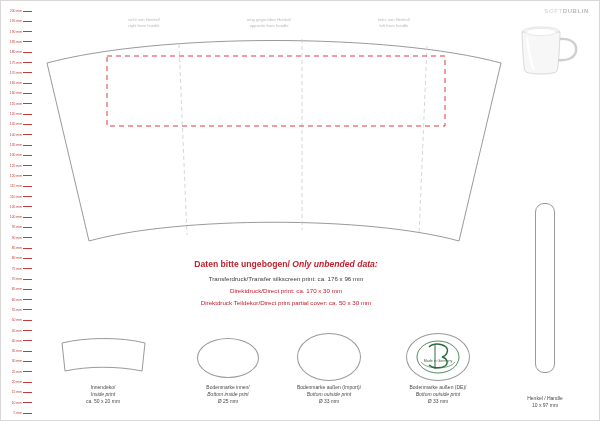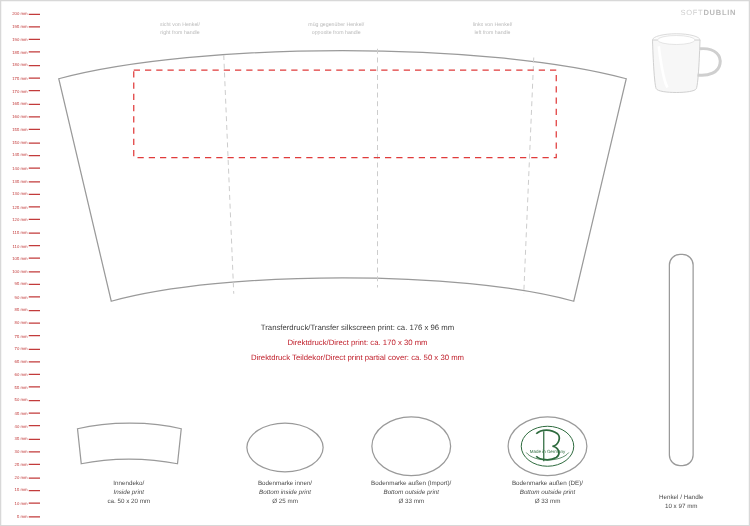--- a/index.html
+++ b/index.html
@@ -334,20 +334,24 @@
 
   <svg id="wrap-svg" viewBox="0 0 470 270">
     <path d="M8 52 C120 22 350 22 462 52 L420 230 C330 205 140 205 50 230 Z" fill="#ffffff" stroke="#9a9a9a" stroke-width="1"></path>
     <path d="M140 33 L148 224" fill="none" stroke="#cccccc" stroke-width="0.8" stroke-dasharray="4,3"></path>
     <path d="M263 28 L263 219" fill="none" stroke="#cccccc" stroke-width="0.8" stroke-dasharray="4,3"></path>
     <path d="M388 35 L380 224" fill="none" stroke="#cccccc" stroke-width="0.8" stroke-dasharray="4,3"></path>
     <rect x="68" y="45" width="338" height="70" fill="none" stroke="#e03b3b" stroke-width="1" stroke-dasharray="5,4"></rect>
   </svg>
 
   <div id="center-text">
+    <div class="line1">
+      <span>Daten bitte ungebogen/</span>
+      <i>Only unbended data:</i>
+    </div>
     <div class="line2">Transferdruck/Transfer silkscreen print: ca. 176 x 96 mm</div>
     <div class="line3">Direktdruck/Direct print: ca. 170 x 30 mm</div>
     <div class="line4">Direktdruck Teildekor/Direct print partial cover: ca. 50 x 30 mm</div>
   </div>
 
   <svg style="position:absolute; left:55px; top:334px; width:95px; height:42px;" viewBox="0 0 95 42">
     <path d="M6 8 C30 2 66 2 89 8 L86 36 C62 31 32 31 9 36 Z" fill="#ffffff" stroke="#9a9a9a" stroke-width="1"></path>
   </svg>
   <div class="shape-cap" style="left:47px; top:383px;">
     <div>Innendeko/</div>

